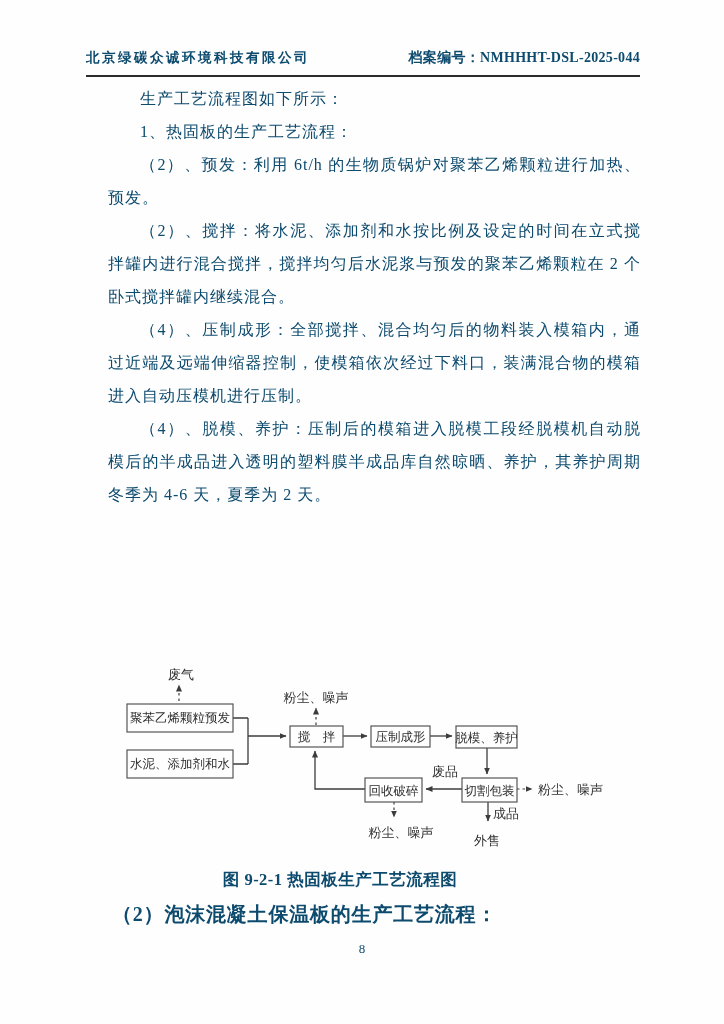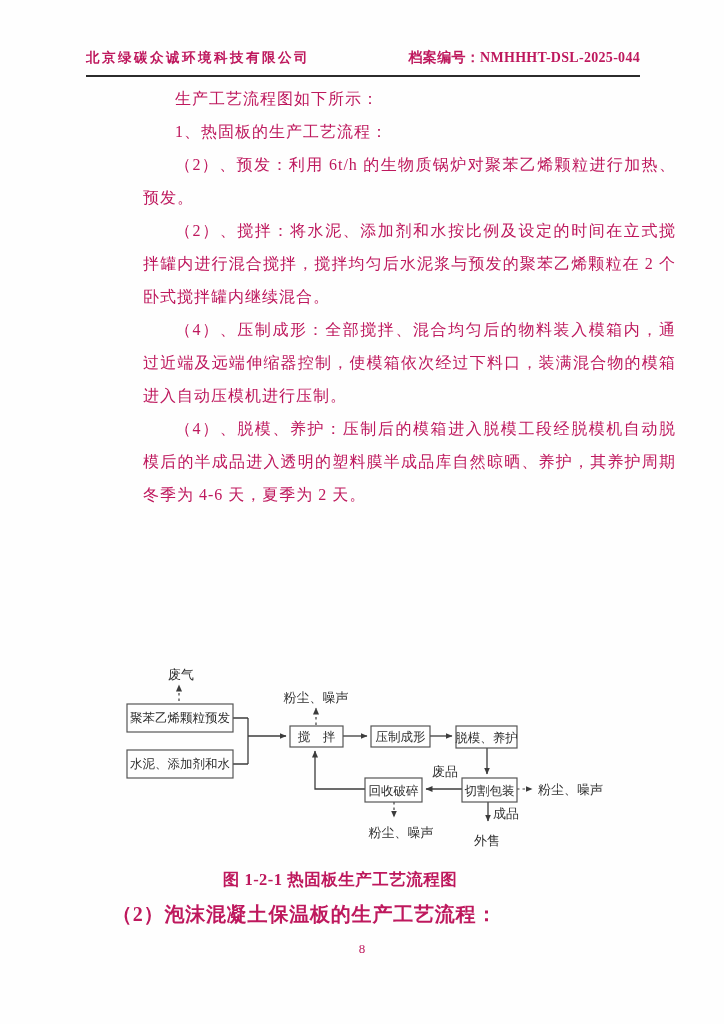--- a/index.html
+++ b/index.html
@@ -1,40 +1,39 @@
 <!DOCTYPE html>
 <html><head>
 <meta charset="utf-8">
 <style>
   html,body{margin:0;padding:0;background:#ffffff;}
   .page{
     position:relative;
     width:724px;height:1024px;
     background:#fefefe;
     font-family:"Liberation Serif","DejaVu Serif",serif;
-    color:#be185d;
+    color:#0c4a6e;
     overflow:hidden;
   }
   .header{
     position:absolute;
     left:86px;top:49px;width:554px;
     display:flex;justify-content:space-between;align-items:baseline;
     padding-bottom:8px;
     border-bottom:2px solid #2b2b2b;
     font-weight:bold;font-size:13.5px;
   }
   .header .company{letter-spacing:2.5px;}
   .header .file-no{font-size:14px;letter-spacing:0.3px;margin-left:32px;}
   .body-text{
     position:absolute;
     left:108px;top:82px;width:533px;
     font-size:16px;line-height:33px;
     letter-spacing:1px;
     text-align:justify;
-    margin-left:35px;
   }
   .body-text p{margin:0;text-indent:2em;}
   .diagram{
     position:absolute;left:110px;top:655px;
   }
   .diagram text{
     font-family:"Liberation Serif","DejaVu Serif",serif;
     fill:#2e2e2e;
   }
   .box-label{font-size:12.5px;}
@@ -118,17 +117,17 @@
 
     <text class="float-label" x="71" y="24" text-anchor="middle">废气</text>
     <text class="float-label" x="206" y="47" text-anchor="middle">粉尘、噪声</text>
     <text class="float-label" x="335" y="121" text-anchor="middle">废品</text>
     <text class="float-label" x="428" y="139">粉尘、噪声</text>
     <text class="float-label" x="383" y="163">成品</text>
     <text class="float-label" x="377" y="190" text-anchor="middle">外售</text>
     <text class="float-label" x="291" y="182" text-anchor="middle">粉尘、噪声</text>
   </svg>
 
-  <div class="caption">图 1-2-1 热固板生产工艺流程图</div>
+  <div class="caption">图 9-2-1 热固板生产工艺流程图</div>
   <div class="subheading">（2）泡沫混凝土保温板的生产工艺流程：</div>
   <div class="page-number">8</div>
 
 </div>
 
 </body></html>

